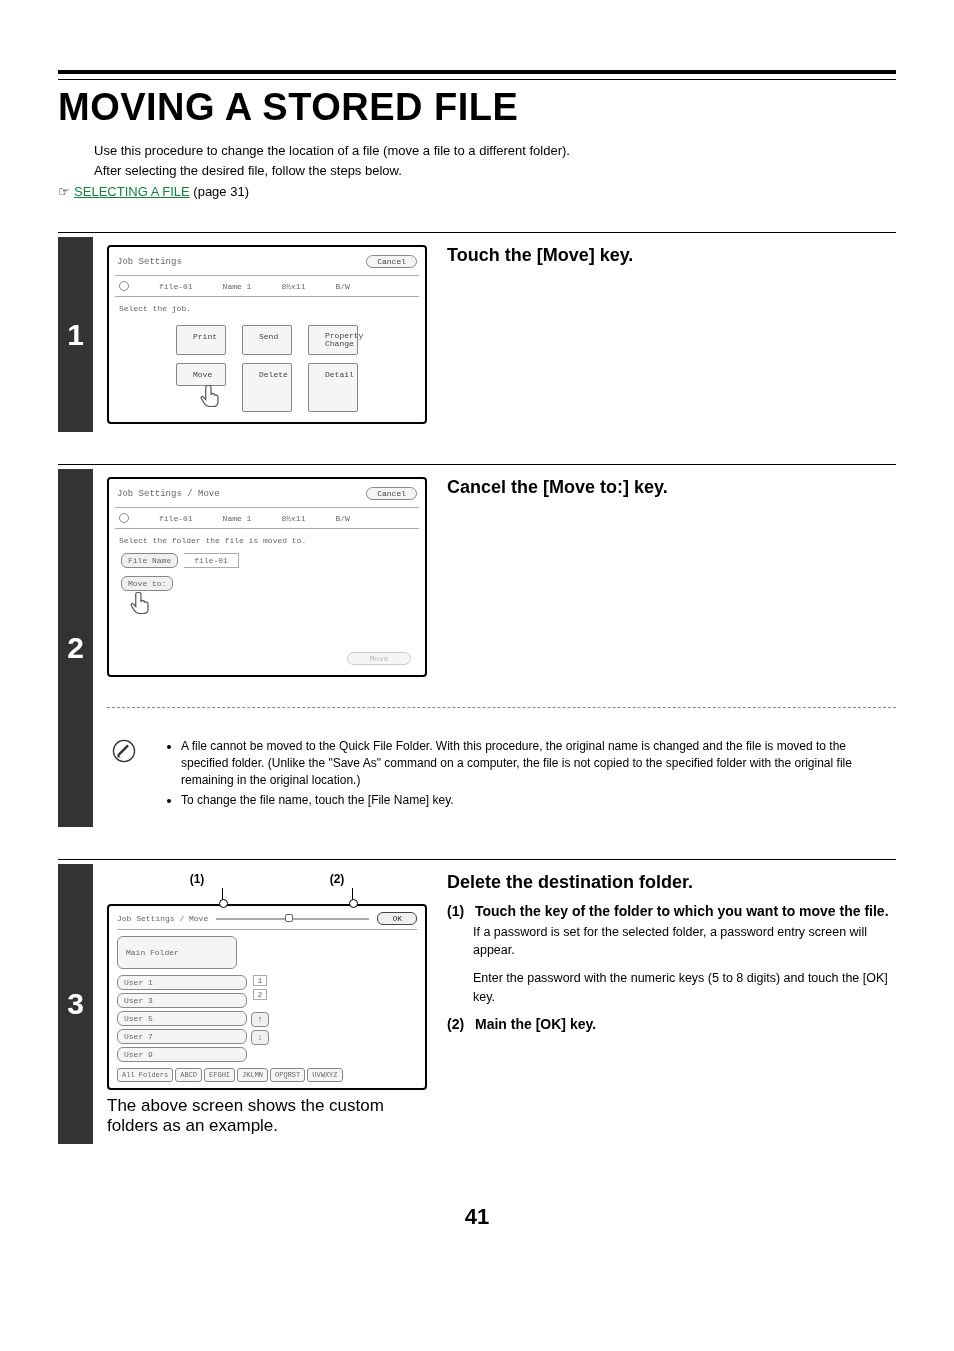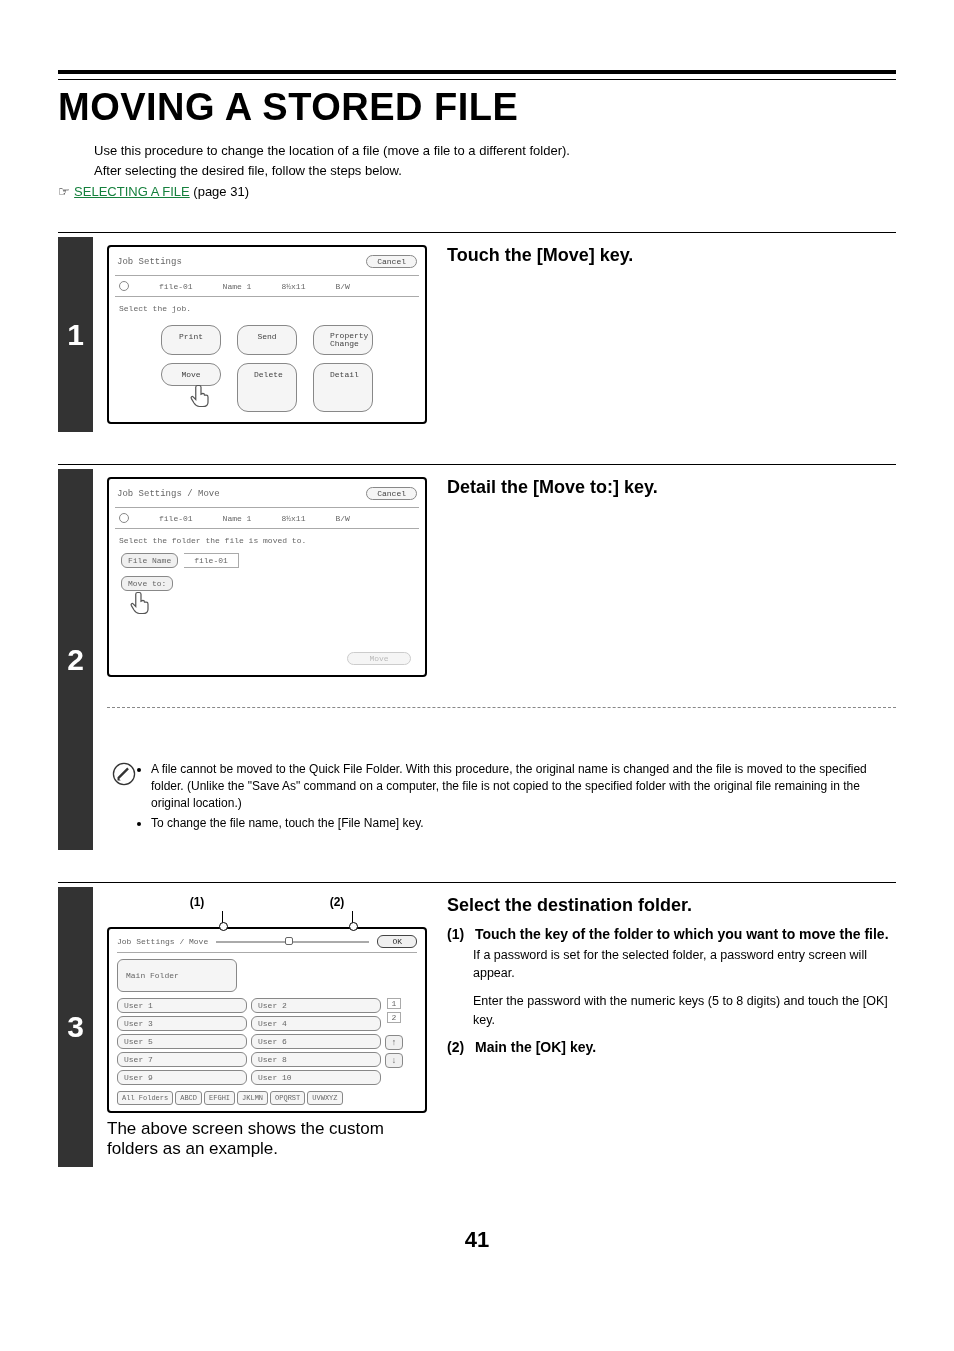--- a/index.html
+++ b/index.html
@@ -66,21 +66,21 @@
     .softkey {
       border: 1px solid #888;
       border-radius: 8px;
       padding: 1px 10px;
       font-size: 8px;
       background: #f5f5f5;
       color: #444;
       display: inline-block;
       text-align: center;
     }
-    .softkey.big { border-radius: 11px; padding: 6px 16px; width: 60px; }
+    .softkey.big { border-radius: 2px; padding: 6px 16px; width: 50px; }
     .softkey.wide { width: 64px; }
     .screen-info-row { display:flex; gap: 30px; padding: 2px 4px; align-items:center; }
     .screen-info-row .ico { width:10px; height:10px; border:1px solid #888; border-radius:50%; }
     .hr-screen { border-top: 1px solid #aaa; margin: 3px 0; }
     .select-job { font-size: 8px; padding: 4px; }
     .btn-grid { display:flex; flex-direction:column; gap:8px; align-items:center; margin-top:8px;}
     .btn-row { display:flex; gap:16px; }
     .hand {
       position: relative;
       margin-top: -4px;
@@ -89,21 +89,21 @@
     .hand svg { width: 28px; height: 28px; }
 
     .step-right { flex: 1; }
     .step-heading { font-size: 18px; font-weight: bold; margin: 0 0 10px 0; }
 
     .dash-sep {
       border: none;
       border-top: 1.2px dashed #888;
       margin: 10px 0;
     }
-    .note-row { display: flex; gap: 0; align-items:flex-start; padding: 0 10px 6px 4px; margin-top: 23px; }
+    .note-row { display: flex; gap: 30px; align-items:flex-start; padding: 0 10px 6px 4px; }
     .note-icon { width: 26px; height: 26px; flex-shrink:0; }
     .note-text { font-size: 12px; line-height: 1.4; }
     .note-text ul { margin: 0; padding-left: 14px; }
     .note-text li { margin-bottom: 4px; }
 
     
     .movebox-row { display:flex; gap:6px; align-items:flex-start; padding: 4px 6px;}
     .labelkey {
       border: 1px solid #888; border-radius: 6px; padding: 2px 6px; font-size: 8px; background:#f0f0f0;
     }
@@ -227,21 +227,21 @@
               <svg viewBox="0 0 32 32">
                   <path d="M14 4c1 0 2 1 2 2v8l2-1c1 0 2 1 2 2l2 0c1 0 2 1 2 2v6c0 3-2 5-6 5h-4c-3 0-4-1-6-4l-3-5c-1-2 1-3 2-2l3 3V6c0-1 1-2 2-2z" fill="none" stroke="#555" stroke-width="1.4"></path>
                 </svg>
             </span>
           </div>
           <div class="move-align">
             <span class="softkey wide" style="color:#bbb; border-color:#ccc;">Move</span>
           </div>
         </div>
         <div class="step-right">
-          <div class="step-heading">Detail the [Move to:] key.</div>
+          <div class="step-heading">Cancel the [Move to:] key.</div>
         </div>
       </div>
 
       <hr class="dash-sep">
       <div class="note-row">
         <span class="note-icon">
           <svg viewBox="0 0 32 32">
               <circle cx="16" cy="16" r="13" fill="none" stroke="#333" stroke-width="1.6"></circle>
               <path d="M10 22 L22 10 L20 8 L8 20 L8 24 L12 24 Z" fill="#333"></path>
             </svg>
@@ -283,48 +283,41 @@
           </div>
           <div class="main-folder-key">Main Folder</div>
           <div class="folder-cols">
             <div class="folder-col">
               <span class="fkey">User 1</span>
               <span class="fkey">User 3</span>
               <span class="fkey">User 5</span>
               <span class="fkey">User 7</span>
               <span class="fkey">User 9</span>
             </div>
-            <div class="folder-col">
-              <span class="fkey">User 2</span>
-              <span class="fkey">User 4</span>
-              <span class="fkey">User 6</span>
-              <span class="fkey">User 8</span>
-              <span class="fkey">User 10</span>
-            </div>
             <div class="side-col">
               <span class="pgnum">1</span>
               <span class="pgnum">2</span>
               <span style="height:6px;"></span>
               <span class="arrowbtn">↑</span>
               <span class="arrowbtn">↓</span>
             </div>
           </div>
           <div class="tabs">
             <span class="tab">All Folders</span>
             <span class="tab">ABCD</span>
             <span class="tab">EFGHI</span>
             <span class="tab">JKLMN</span>
             <span class="tab">OPQRST</span>
             <span class="tab">UVWXYZ</span>
           </div>
         </div>
         <div class="caption">The above screen shows the custom folders as an example.</div>
       </div>
       <div class="step-right">
-        <div class="step-heading">Select the destination folder.</div>
+        <div class="step-heading">Delete the destination folder.</div>
         <div class="sub-row">
           <span class="num">(1)</span>
           <span>Touch the key of the folder to which you want to move the file.</span>
         </div>
         <div class="sub-body">If a password is set for the selected folder, a password entry screen will appear.</div>
         <div class="sub-body">Enter the password with the numeric keys (5 to 8 digits) and touch the [OK] key.</div>
         <div class="sub-row">
           <span class="num">(2)</span>
           <span>Main the [OK] key.</span>
         </div>

